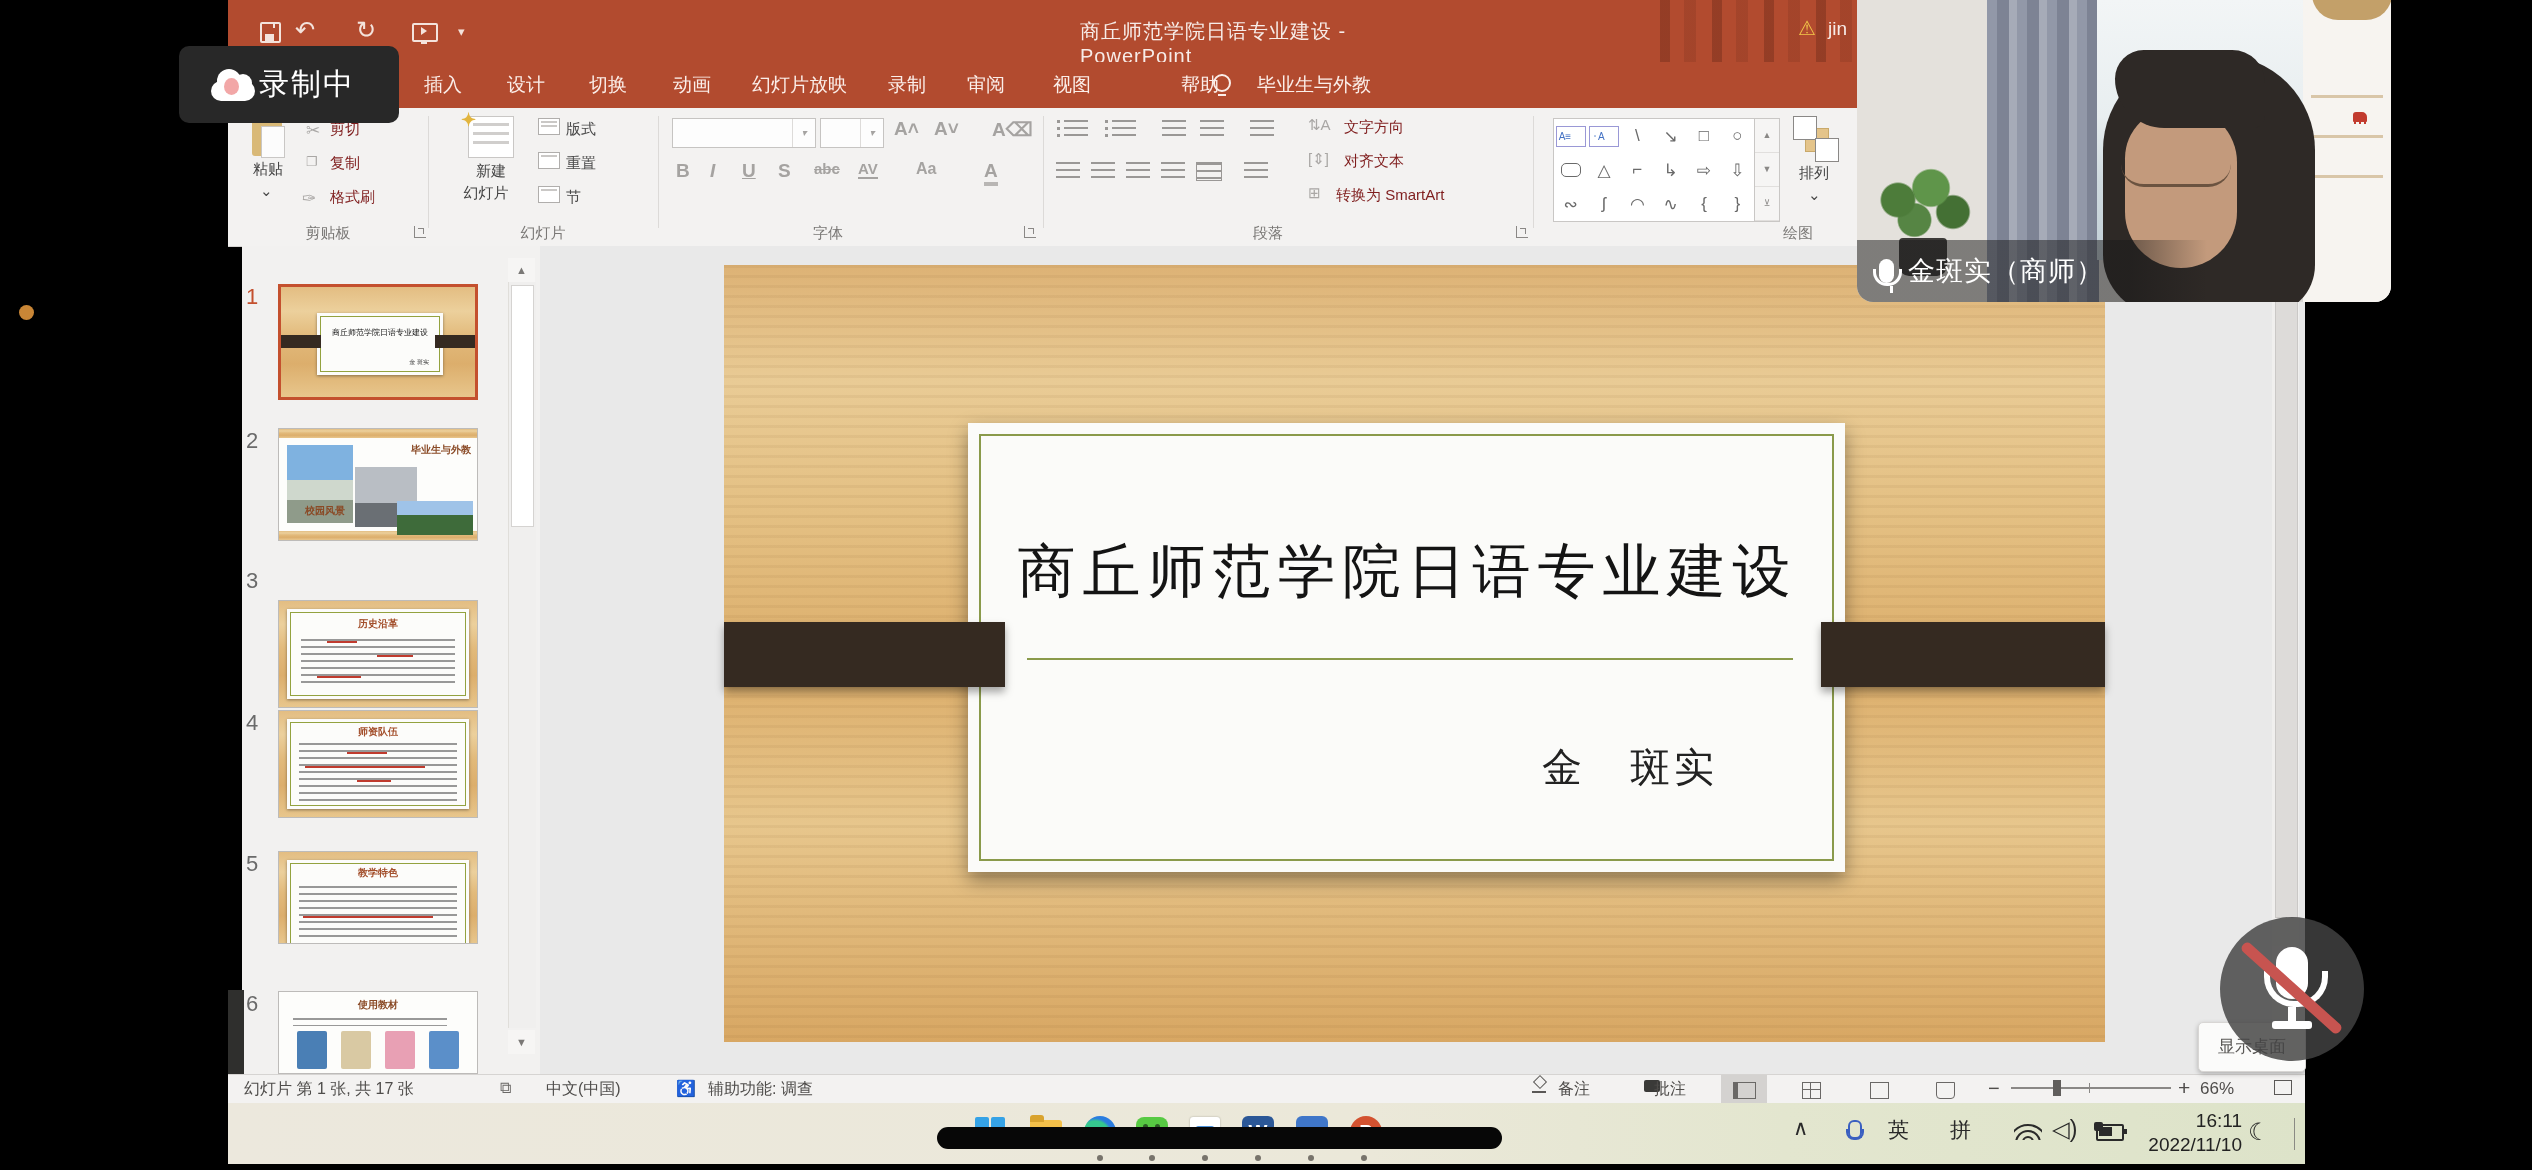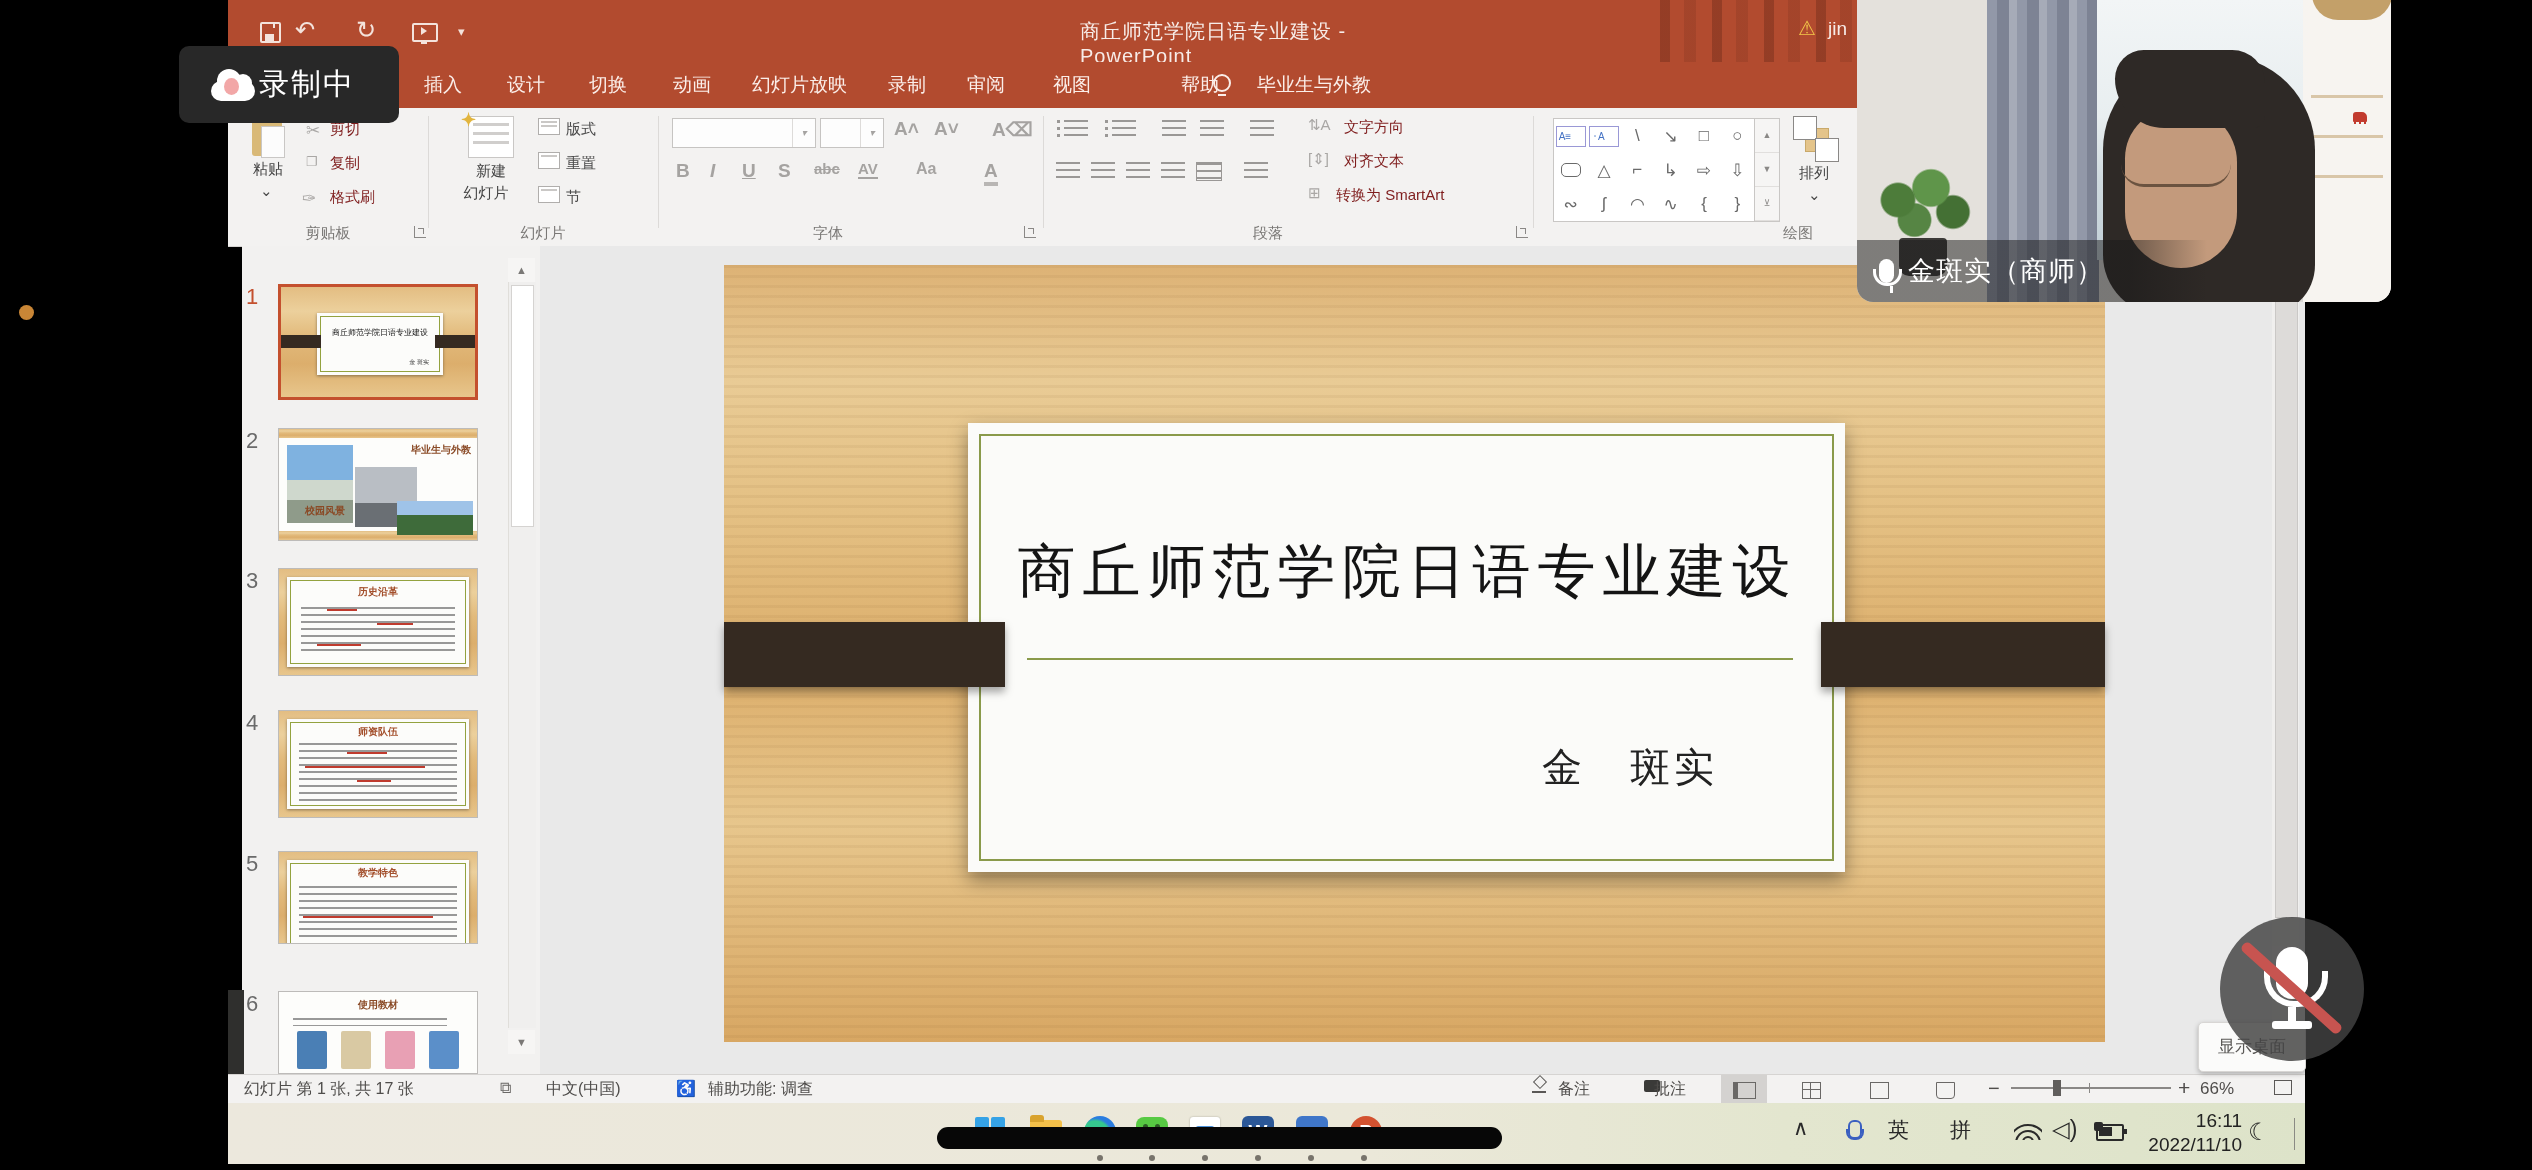--- a/index.html
+++ b/index.html
@@ -364,21 +364,21 @@
     <div class="wood" style="position:absolute;left:0;top:0;width:100%;height:9px"></div>
     <div class="wood" style="position:absolute;left:0;bottom:0;width:100%;height:9px"></div>
     <div style="position:absolute;left:8px;top:16px;width:66px;height:78px;background:linear-gradient(180deg,#7fb2e0 0 45%,#cfd8cd 45% 70%,#8f9b8a 70% 100%)"></div>
     <div style="position:absolute;left:76px;top:38px;width:62px;height:60px;background:linear-gradient(180deg,#b9bec4 0 60%,#6a6f74 60% 100%)"></div>
     <div style="position:absolute;left:118px;top:72px;width:76px;height:34px;background:linear-gradient(180deg,#9fc3e8 0 40%,#3e6b3a 40% 100%)"></div>
     <div style="position:absolute;right:6px;top:14px;font-size:10px;color:#8a4a26;font-weight:bold">毕业生与外教</div>
     <div style="position:absolute;left:26px;bottom:22px;font-size:10px;color:#8a4a26;font-weight:bold">校园风景</div>
   </div>
 
   <div class="abs tnum" style="top:568px">3</div>
-  <div class="abs thumb wood" style="top:568px;height:108px">
+  <div class="abs thumb wood" style="top:600px;height:108px">
     <div class="minicard" style="left:8px;top:8px;width:182px;height:90px">
         <i></i>
       <div class="minit" style="top:8px">历史沿革</div>
       <div class="mlines" style="left:14px;right:14px;top:30px;height:46px"></div>
       <div class="mred" style="left:40px;top:32px;width:30px"></div>
       <div class="mred" style="left:90px;top:46px;width:36px"></div>
       <div class="mred" style="left:30px;top:67px;width:44px"></div>
     </div>
   </div>
 

